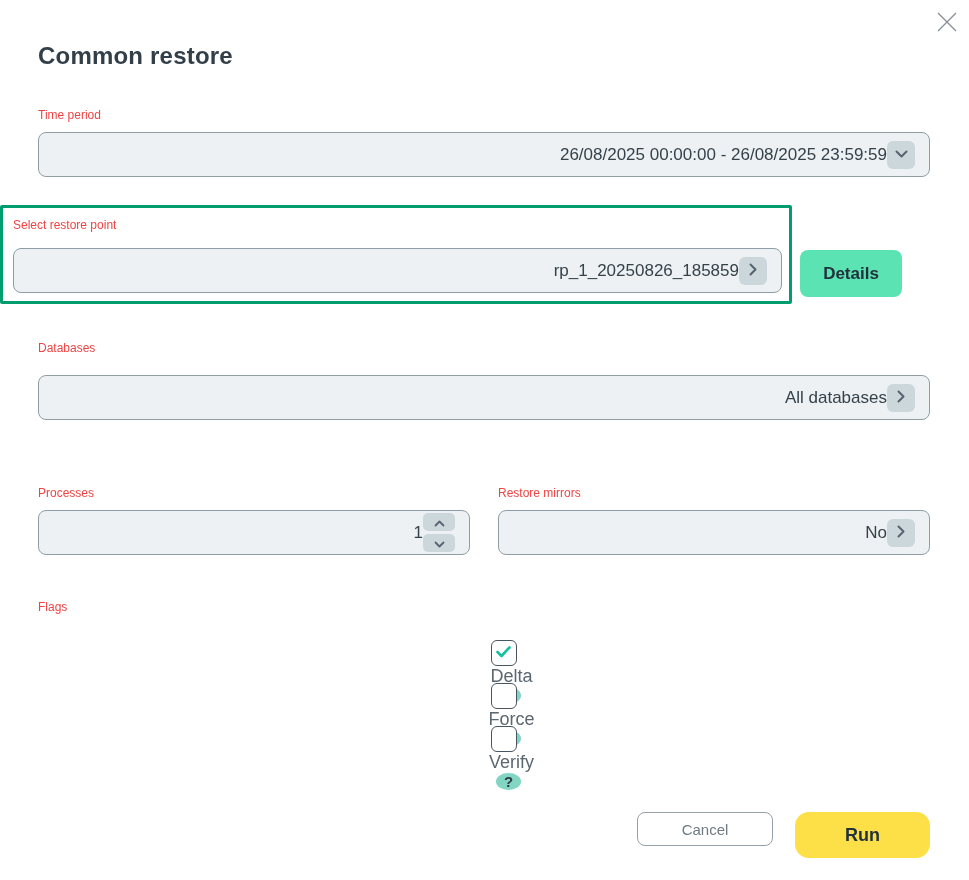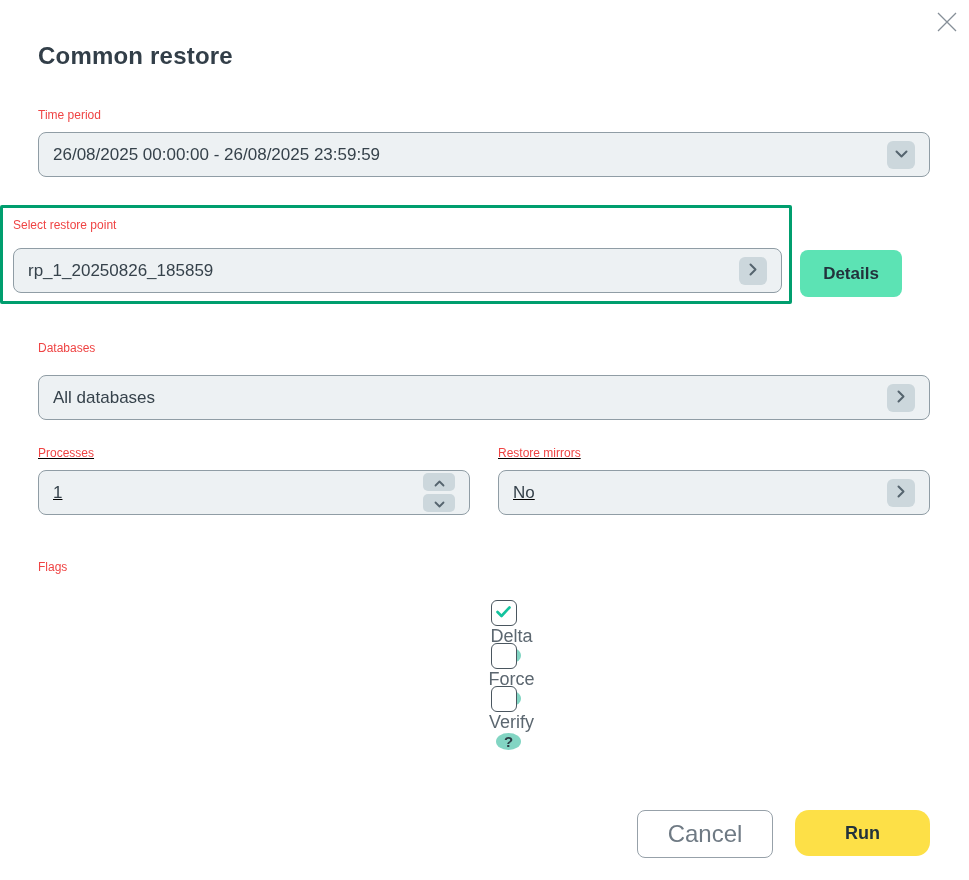--- a/index.html
+++ b/index.html
@@ -51,21 +51,21 @@
     border: 1px solid #909da5;
     border-radius: 8px;
     display: flex;
     align-items: center;
     padding: 0 14px;
     font-size: 17px;
     color: #36424b;
     cursor: pointer;
   }
 
-  .field-value { flex: 1; white-space: nowrap; overflow: hidden; }
+  .field-value { flex: 1; white-space: nowrap; overflow: hidden; text-align: right; }
 
   .field-btn {
     width: 28px;
     height: 28px;
     border-radius: 6px;
     background: #ccd7dc;
     border: none;
     display: flex;
     align-items: center;
     justify-content: center;
@@ -105,25 +105,24 @@
     font-weight: 700;
     font-family: inherit;
     cursor: pointer;
   }
 
   .db-label { margin-top: 37px; }
   .db-field { margin-top: 20px; }
 
   .two-col {
     display: flex;
-    margin-top: 26px;
+    margin-top: 66px;
     margin-left: 38px;
     margin-right: 39px;
     gap: 28px;
-    text-decoration: underline;
   }
   .col { width: 432px; flex: none; }
   .col .field { margin-top: 10px; }
 
   .stepper {
     display: flex;
     flex-direction: column;
     gap: 3px;
     flex: none;
   }
@@ -189,26 +188,26 @@
 
   .footer {
     position: absolute;
     right: 39px;
     bottom: 22px;
     display: flex;
     gap: 22px;
   }
   .cancel-btn {
     width: 136px;
-    height: 48px;
+    height: 34px;
     background: #ffffff;
     border: 1px solid #97a1a9;
     border-radius: 8px;
     color: #6f7a84;
-    font-size: 24px;
+    font-size: 15px;
     font-weight: 500;
     font-family: inherit;
     cursor: pointer;
   }
   .run-btn {
     width: 135px;
     height: 46px;
     background: #fde047;
     border: none;
     border-radius: 14px;

